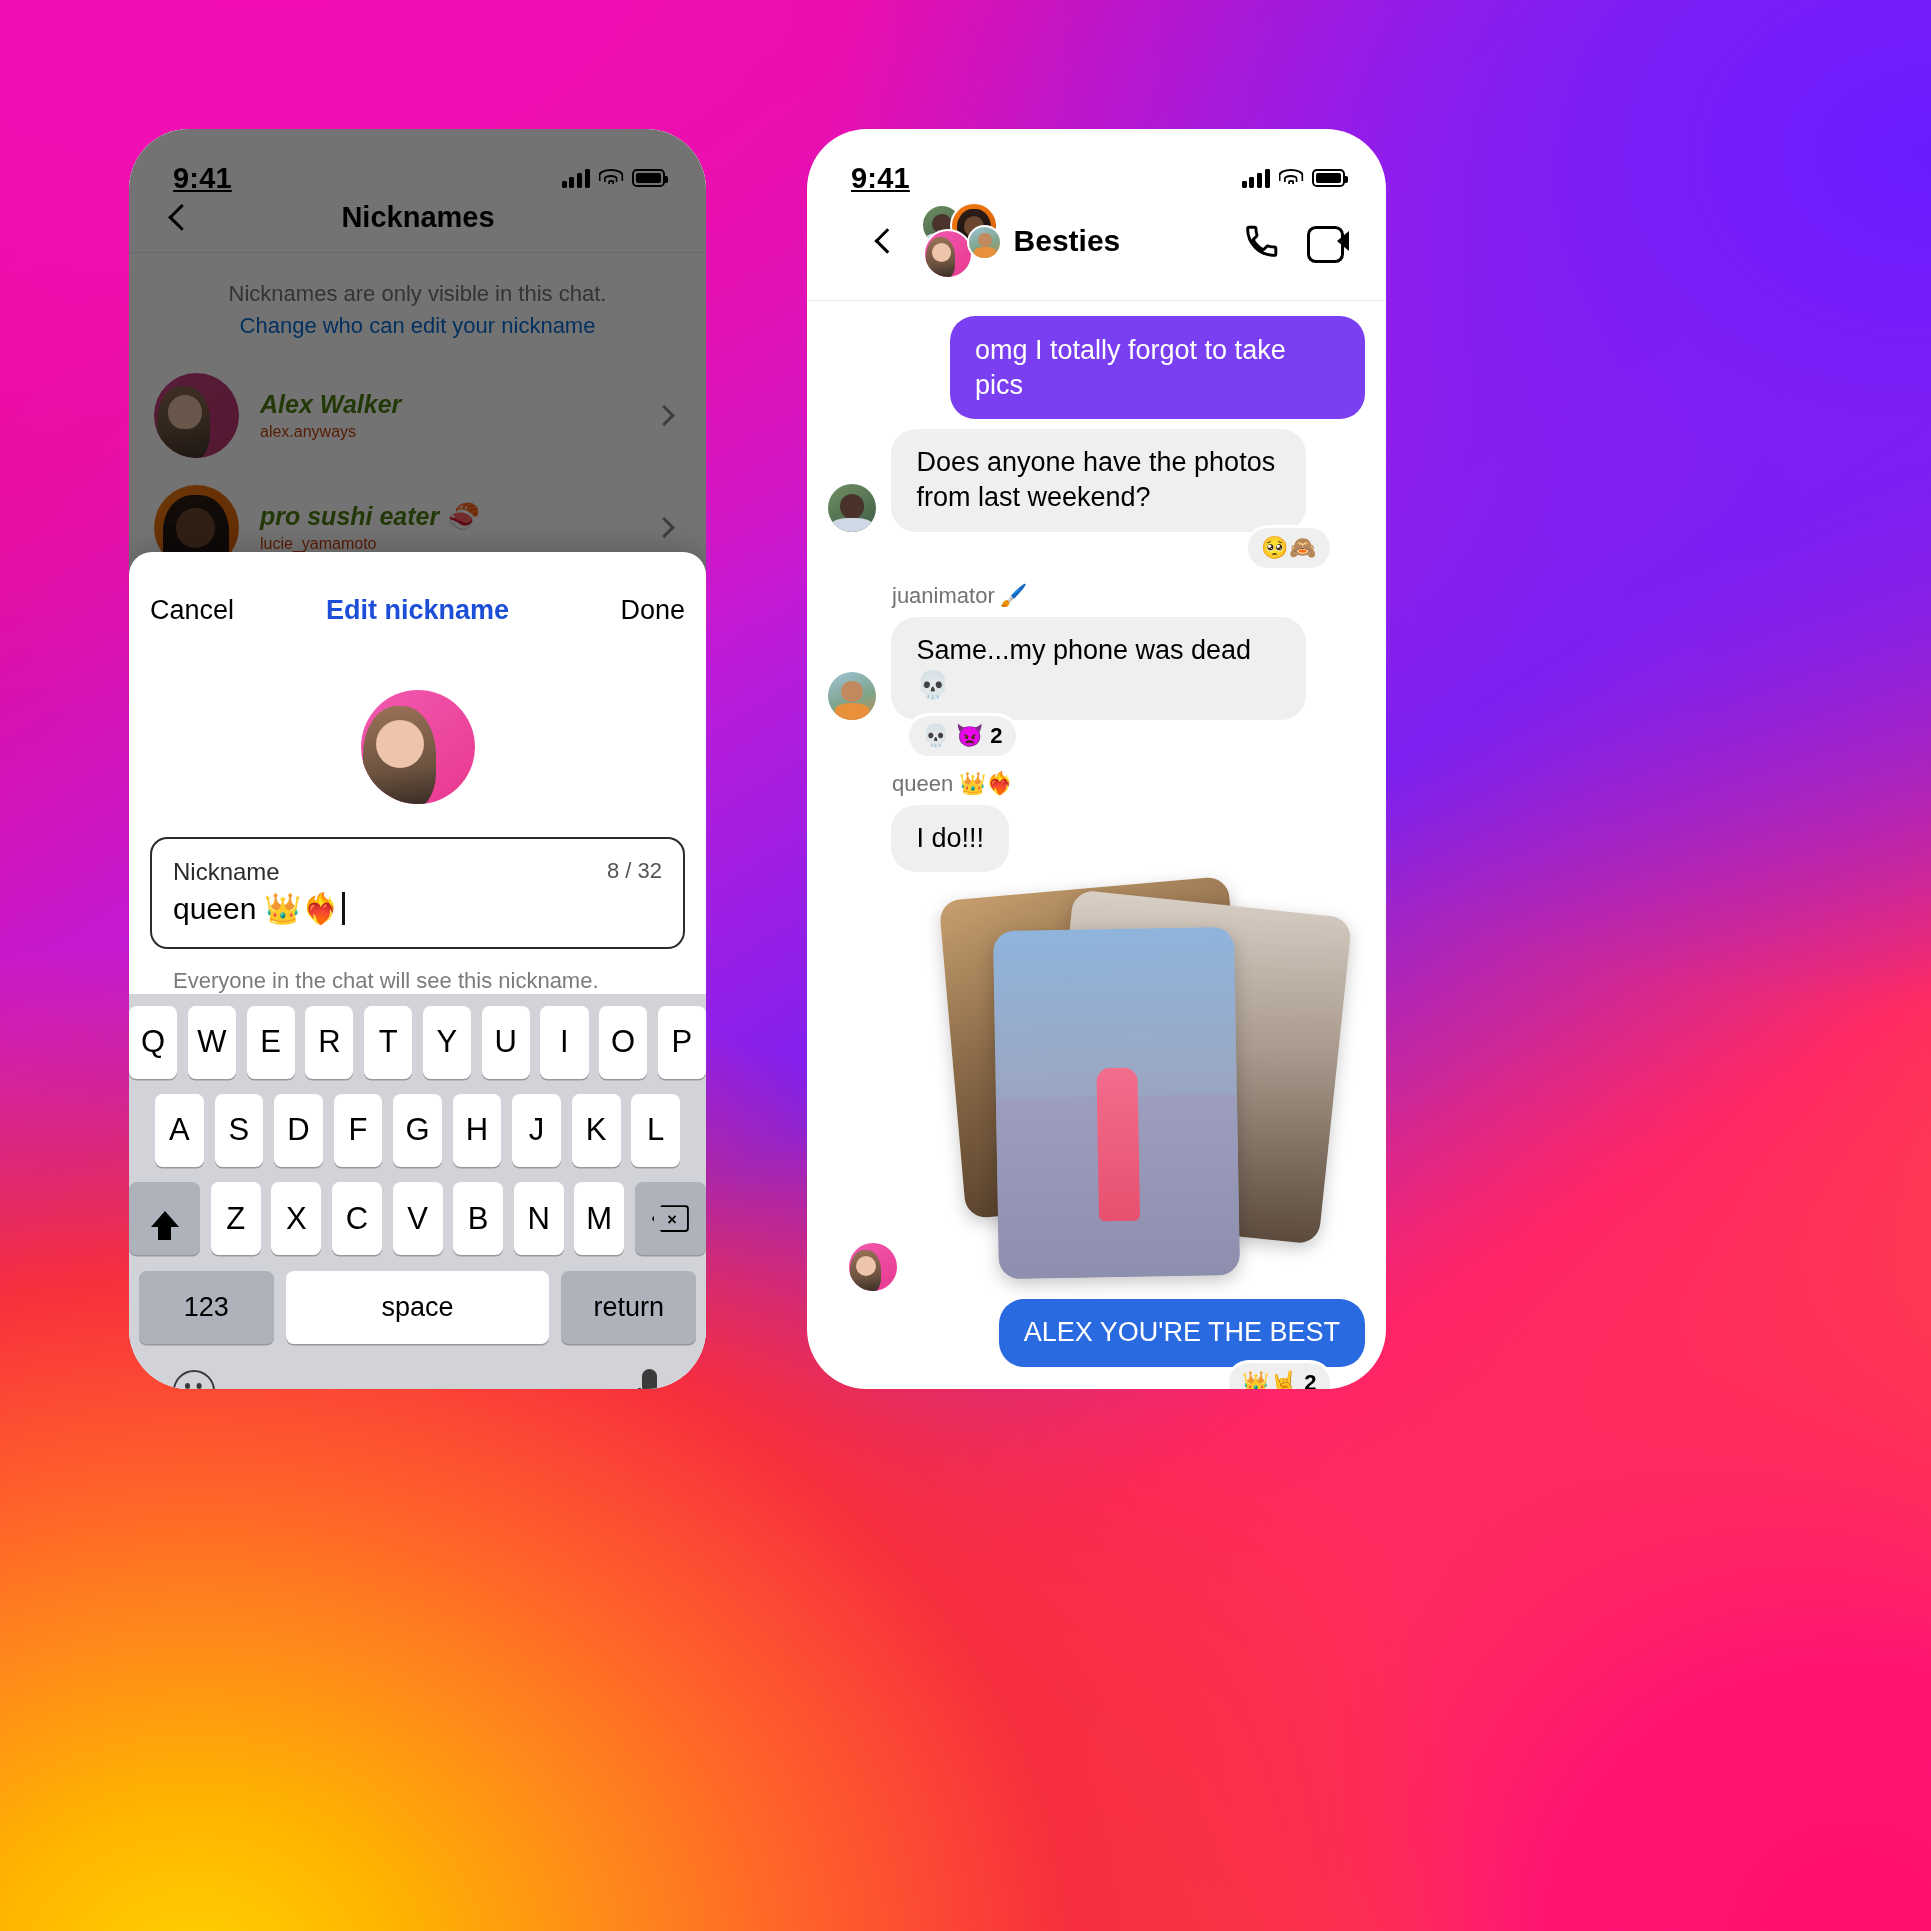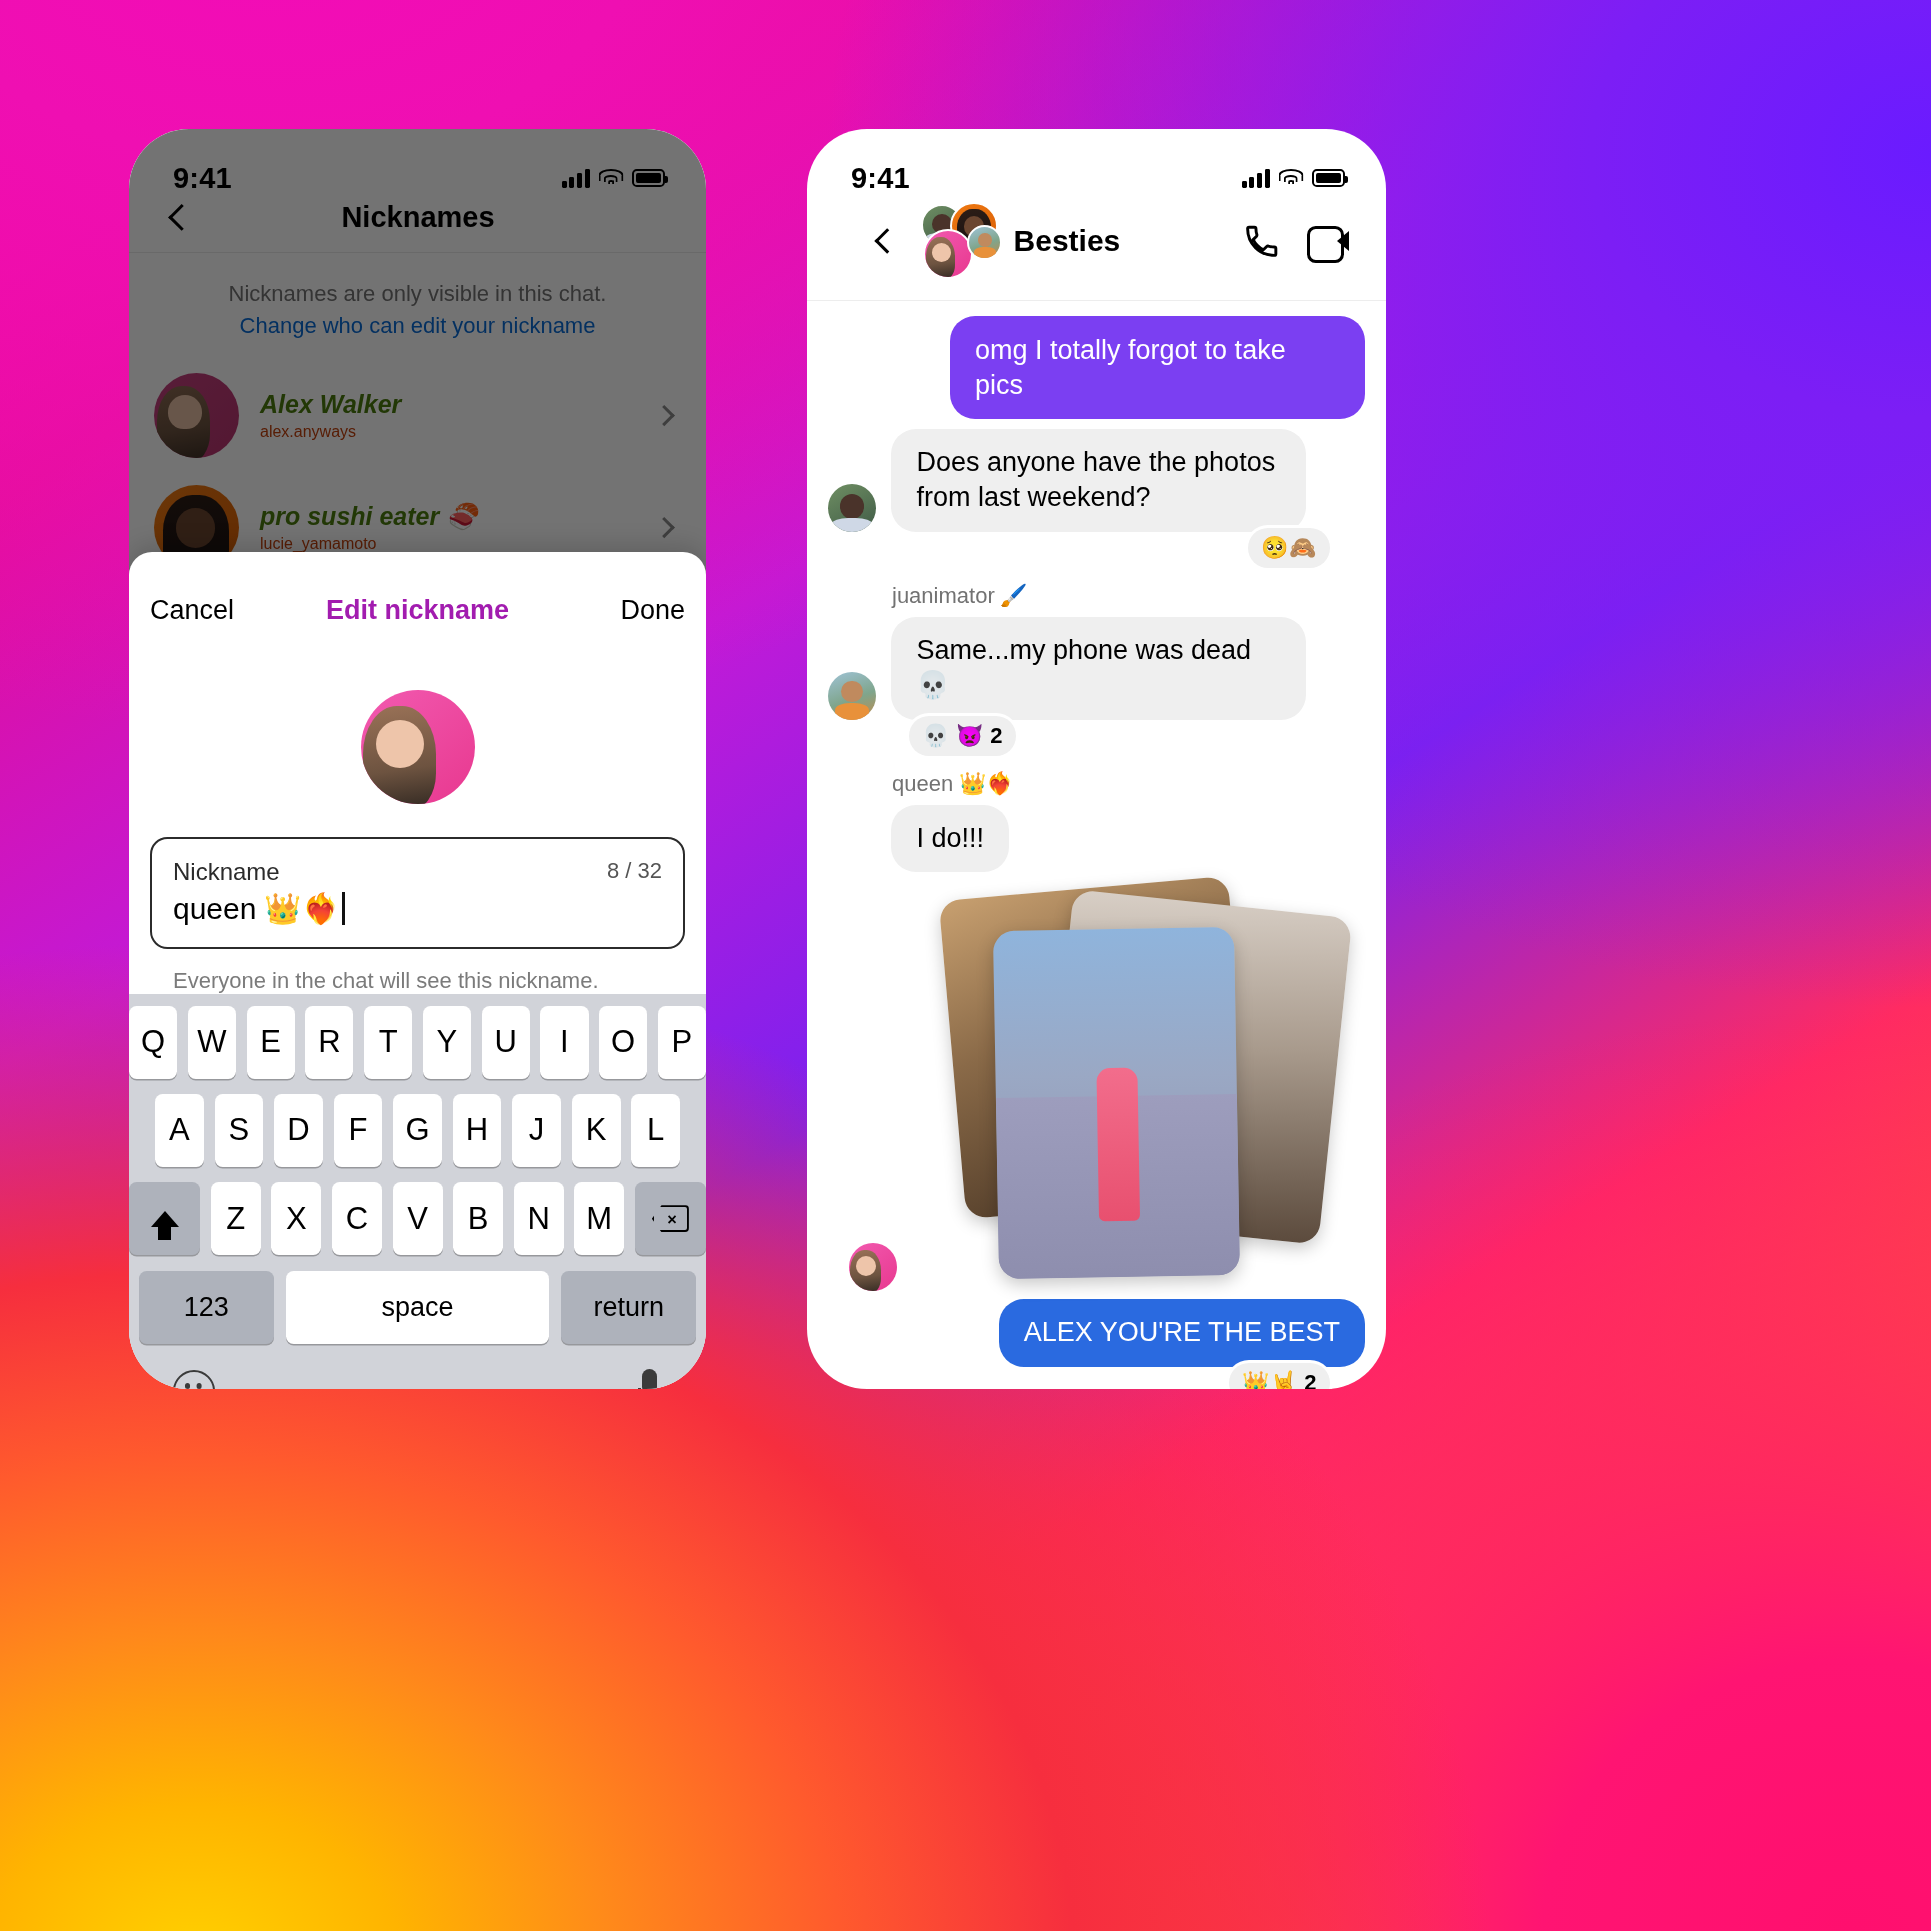--- a/index.html
+++ b/index.html
@@ -28,21 +28,21 @@
   }
   #phone-left  { left: 129px; top: 129px; width: 577px; height: 1260px; background: #fff; }
   #phone-right { left: 807px; top: 129px; width: 579px; height: 1260px; background: #fff; }
 
   .screen { position: absolute; inset: 0; }
 
   
   .statusbar {
     height: 71px; display: flex; align-items: center;
     justify-content: space-between; padding: 27px 41px 0 44px;
-    position: relative; z-index: 4;
+    position: relative; z-index: 4; text-decoration: underline;
   }
   .clock { font-size: 29px; font-weight: 700; letter-spacing: 0.2px; color:#000; }
   .stat-right { display: flex; align-items: center; gap: 8.7px; }
   .bars { display:flex; align-items:flex-end; gap:2.9px; height:19.3px; }
   .bars i { width:4.8px; background:#000; border-radius:1.4px; display:block; }
   .bars i:nth-child(1){height:6.8px}.bars i:nth-child(2){height:10.6px}
   .bars i:nth-child(3){height:14.5px}.bars i:nth-child(4){height:18.3px}
   .wifi { width:25px; height:18.3px; position:relative; }
   .wifi span { position:absolute; border:2.9px solid #000; border-bottom:none; border-radius:50% 50% 0 0; left:50%; transform:translateX(-50%); }
   .wifi span:nth-child(1){ width:25px;height:12.6px; top:0; }
@@ -95,21 +95,21 @@
   
   .sheet {
     position:absolute; left:0; right:0; bottom:0; z-index:6;
     background:#fff; border-radius:23px 23px 0 0;
     box-shadow: 0 -5.8px 25px rgba(0,0,0,.16);
     height: 837px; display:flex; flex-direction:column;
   }
   .grabber { width:60px; height:6.8px; border-radius:3.9px; background:#dedede; margin: 16.4px auto 0; }
   .sheet-head { display:flex; align-items:center; justify-content:space-between; padding: 27px 21px 25px; position:relative; }
   .sheet-btn { font-size: 27px; color:#000; }
-  .sheet-title { position:absolute; left:0; right:0; text-align:center; font-size:27px; font-weight:700; color:#a21caf; pointer-events:none; }
+  .sheet-title { position:absolute; left:0; right:0; text-align:center; font-size:27px; font-weight:700; color:#1d4ed8; pointer-events:none; }
   .sheet-divider { height:1px; background:#ececec; }
 
   .sheet-av-wrap { display:flex; justify-content:center; padding: 39px 0 33px; }
   .sheet-av { width:114px; height:114px; border-radius:50%; overflow:hidden; position:relative; }
 
   .field-wrap { padding: 0 21px; }
   .field {
     border:2.4px solid #2b2b2b; border-radius:17.4px;
     padding: 17.4px 21px 21px; position:relative; min-height:100px;
   }

